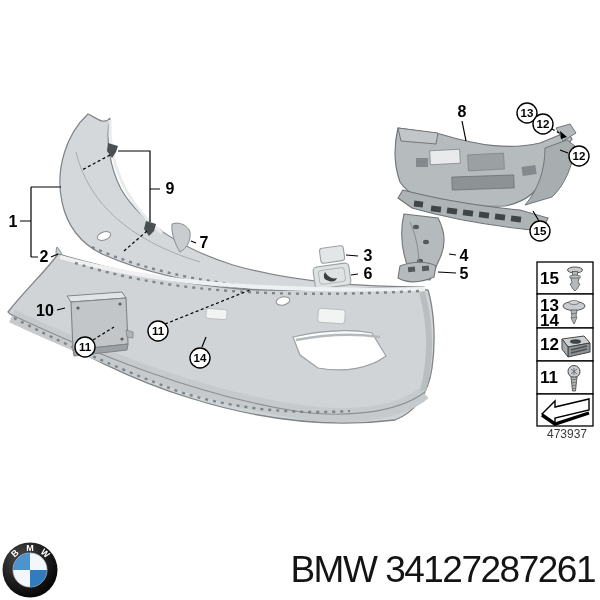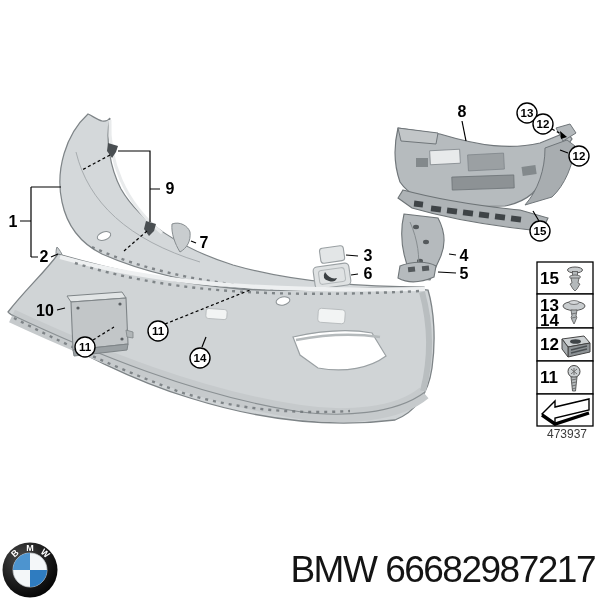--- a/index.html
+++ b/index.html
@@ -256,16 +256,16 @@
     <circle cx="28" cy="28" r="27.5" fill="url(#ring)"></circle>
     <circle cx="28" cy="28" r="17" fill="#f4f7f9" stroke="#c9ced2" stroke-width="0.8"></circle>
     <path d="M28,28 L28,11 A17,17 0 0 0 11,28 Z" fill="#4d94cf"></path>
     <path d="M28,28 L28,45 A17,17 0 0 0 45,28 Z" fill="#2f7cc0"></path>
     <g fill="#ffffff" font-size="9" font-weight="bold" text-anchor="middle" font-family="Liberation Sans, sans-serif">
       <text transform="translate(28,28) rotate(-42) translate(0,-19.5)">B</text>
       <text transform="translate(28,28) translate(0,-19.5)">M</text>
       <text transform="translate(28,28) rotate(42) translate(0,-19.5)">W</text>
     </g>
   </svg>
-  <div class="pn">BMW 66682987217</div>
+  <div class="pn">BMW 34127287261</div>
 </div>
 
 </div>
 
 </body></html>

